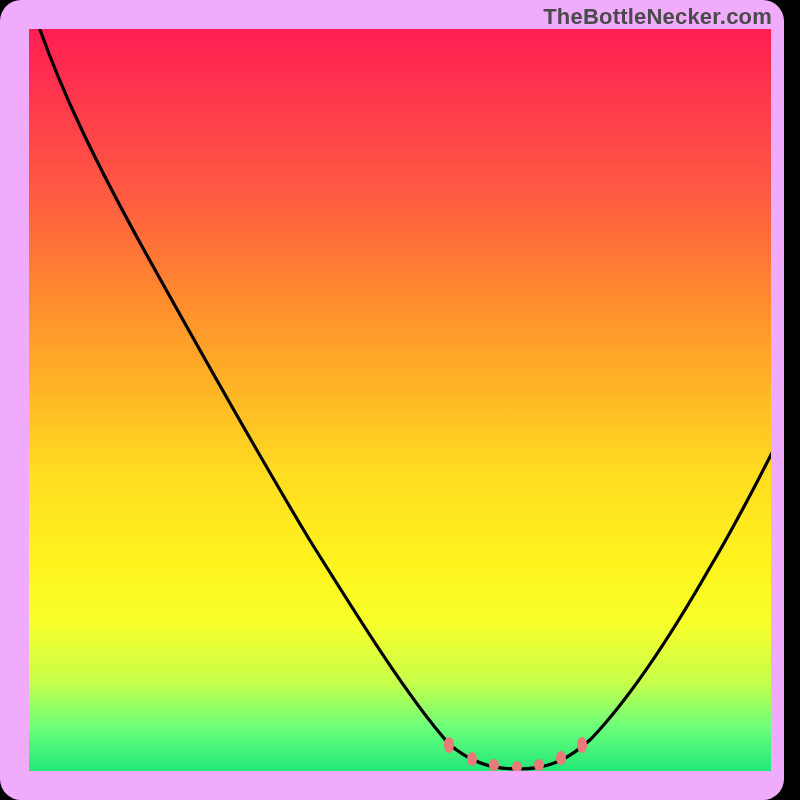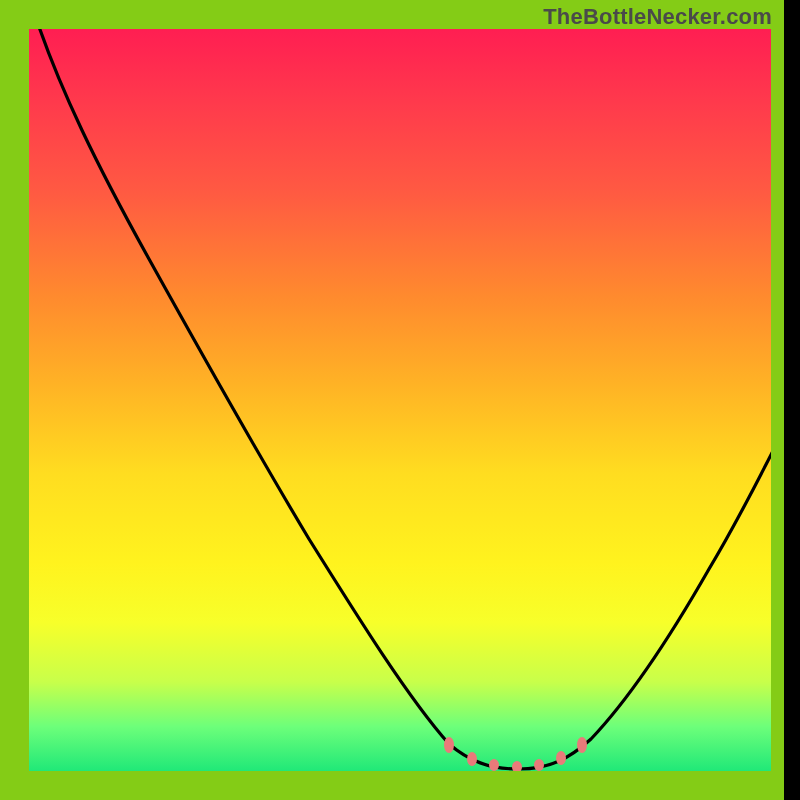--- a/index.html
+++ b/index.html
@@ -8,21 +8,22 @@
     width: 800px;
     height: 800px;
     background: #000;
     overflow: hidden;
     font-family: Arial, Helvetica, sans-serif;
   }
   .frame {
     position: relative;
     width: 784px;
     height: 800px;
-    background: #84cc16;
+    background: #f0abfc;
+    border-radius: 21px;
   }
   .watermark {
     position: absolute;
     top: 4px;
     right: 12px;
     color: #4a4a4a;
     font-size: 22px;
     font-weight: 600;
     letter-spacing: 0.2px;
     z-index: 5;

